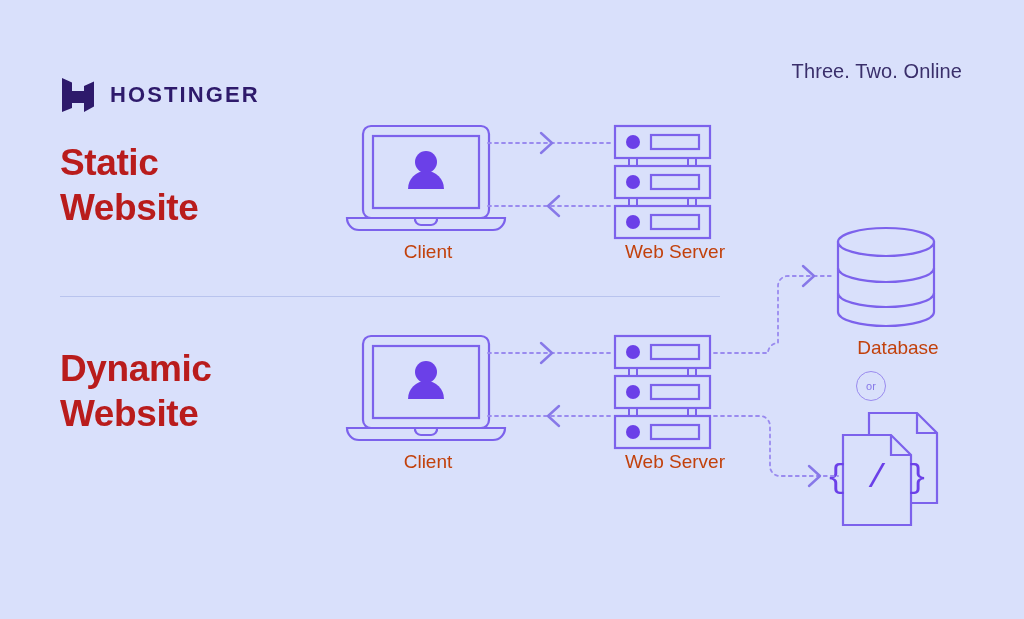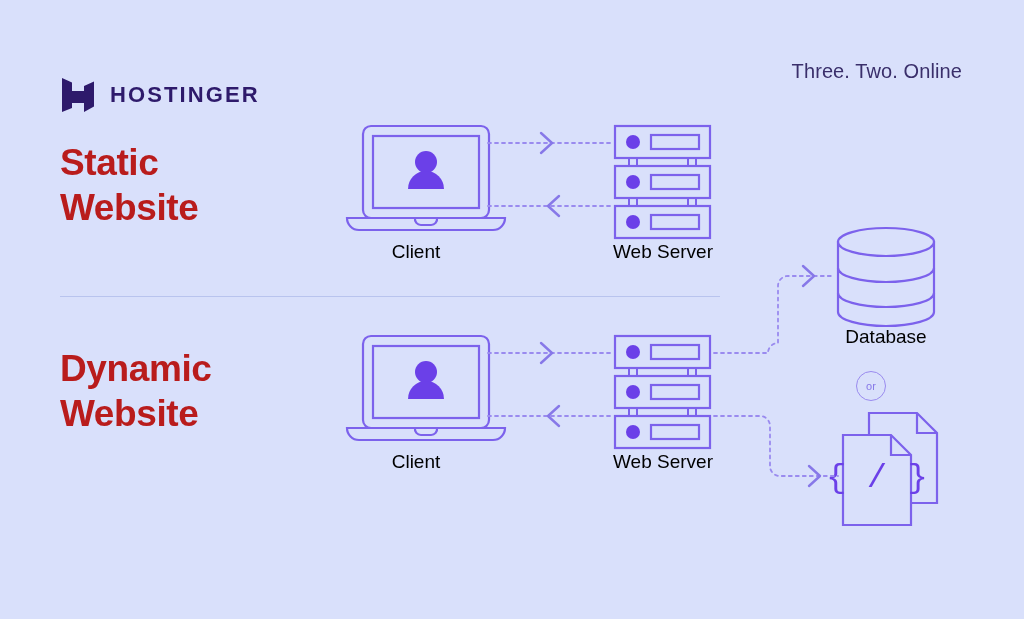--- a/index.html
+++ b/index.html
@@ -34,23 +34,24 @@
   .section-title.dynamic { top:346px; }
 
   
   .divider {
     position:absolute; left:60px; top:296px; width:660px; height:1px;
     background:#b9c4ee;
   }
 
   
   .node-label {
-    position:absolute; font-size:19px; color:#000000;
+    position:absolute; font-size:19px; color:#c2410c;
     text-align:center; white-space:nowrap;
     transform:translateX(-50%);
+    margin-left:12px;
   }
 
   
   .vec { position:absolute; left:0; top:0; width:1024px; height:619px; }
 
   .or-badge {
     position:absolute; left:871px; top:371px;
     width:28px; height:28px; border:1.6px solid #9a8bef;
     border-radius:50%; color:#8778e8; font-size:11px;
     display:flex; align-items:center; justify-content:center;
@@ -183,17 +184,17 @@
       <use href="#arrow-right" x="818" y="476"></use>
     </g>
   </svg>
 
   <div class="node-label" style="left:416px; top:241px;">Client</div>
   <div class="node-label" style="left:663px; top:241px;">Web Server</div>
 
   <div class="node-label" style="left:416px; top:451px;">Client</div>
   <div class="node-label" style="left:663px; top:451px;">Web Server</div>
 
-  <div class="node-label" style="left:886px; top:326px;">Database</div>
+  <div class="node-label" style="left:886px; top:337px;">Database</div>
 
   <div class="or-badge">or</div>
 
 </div>
 
 </body></html>

